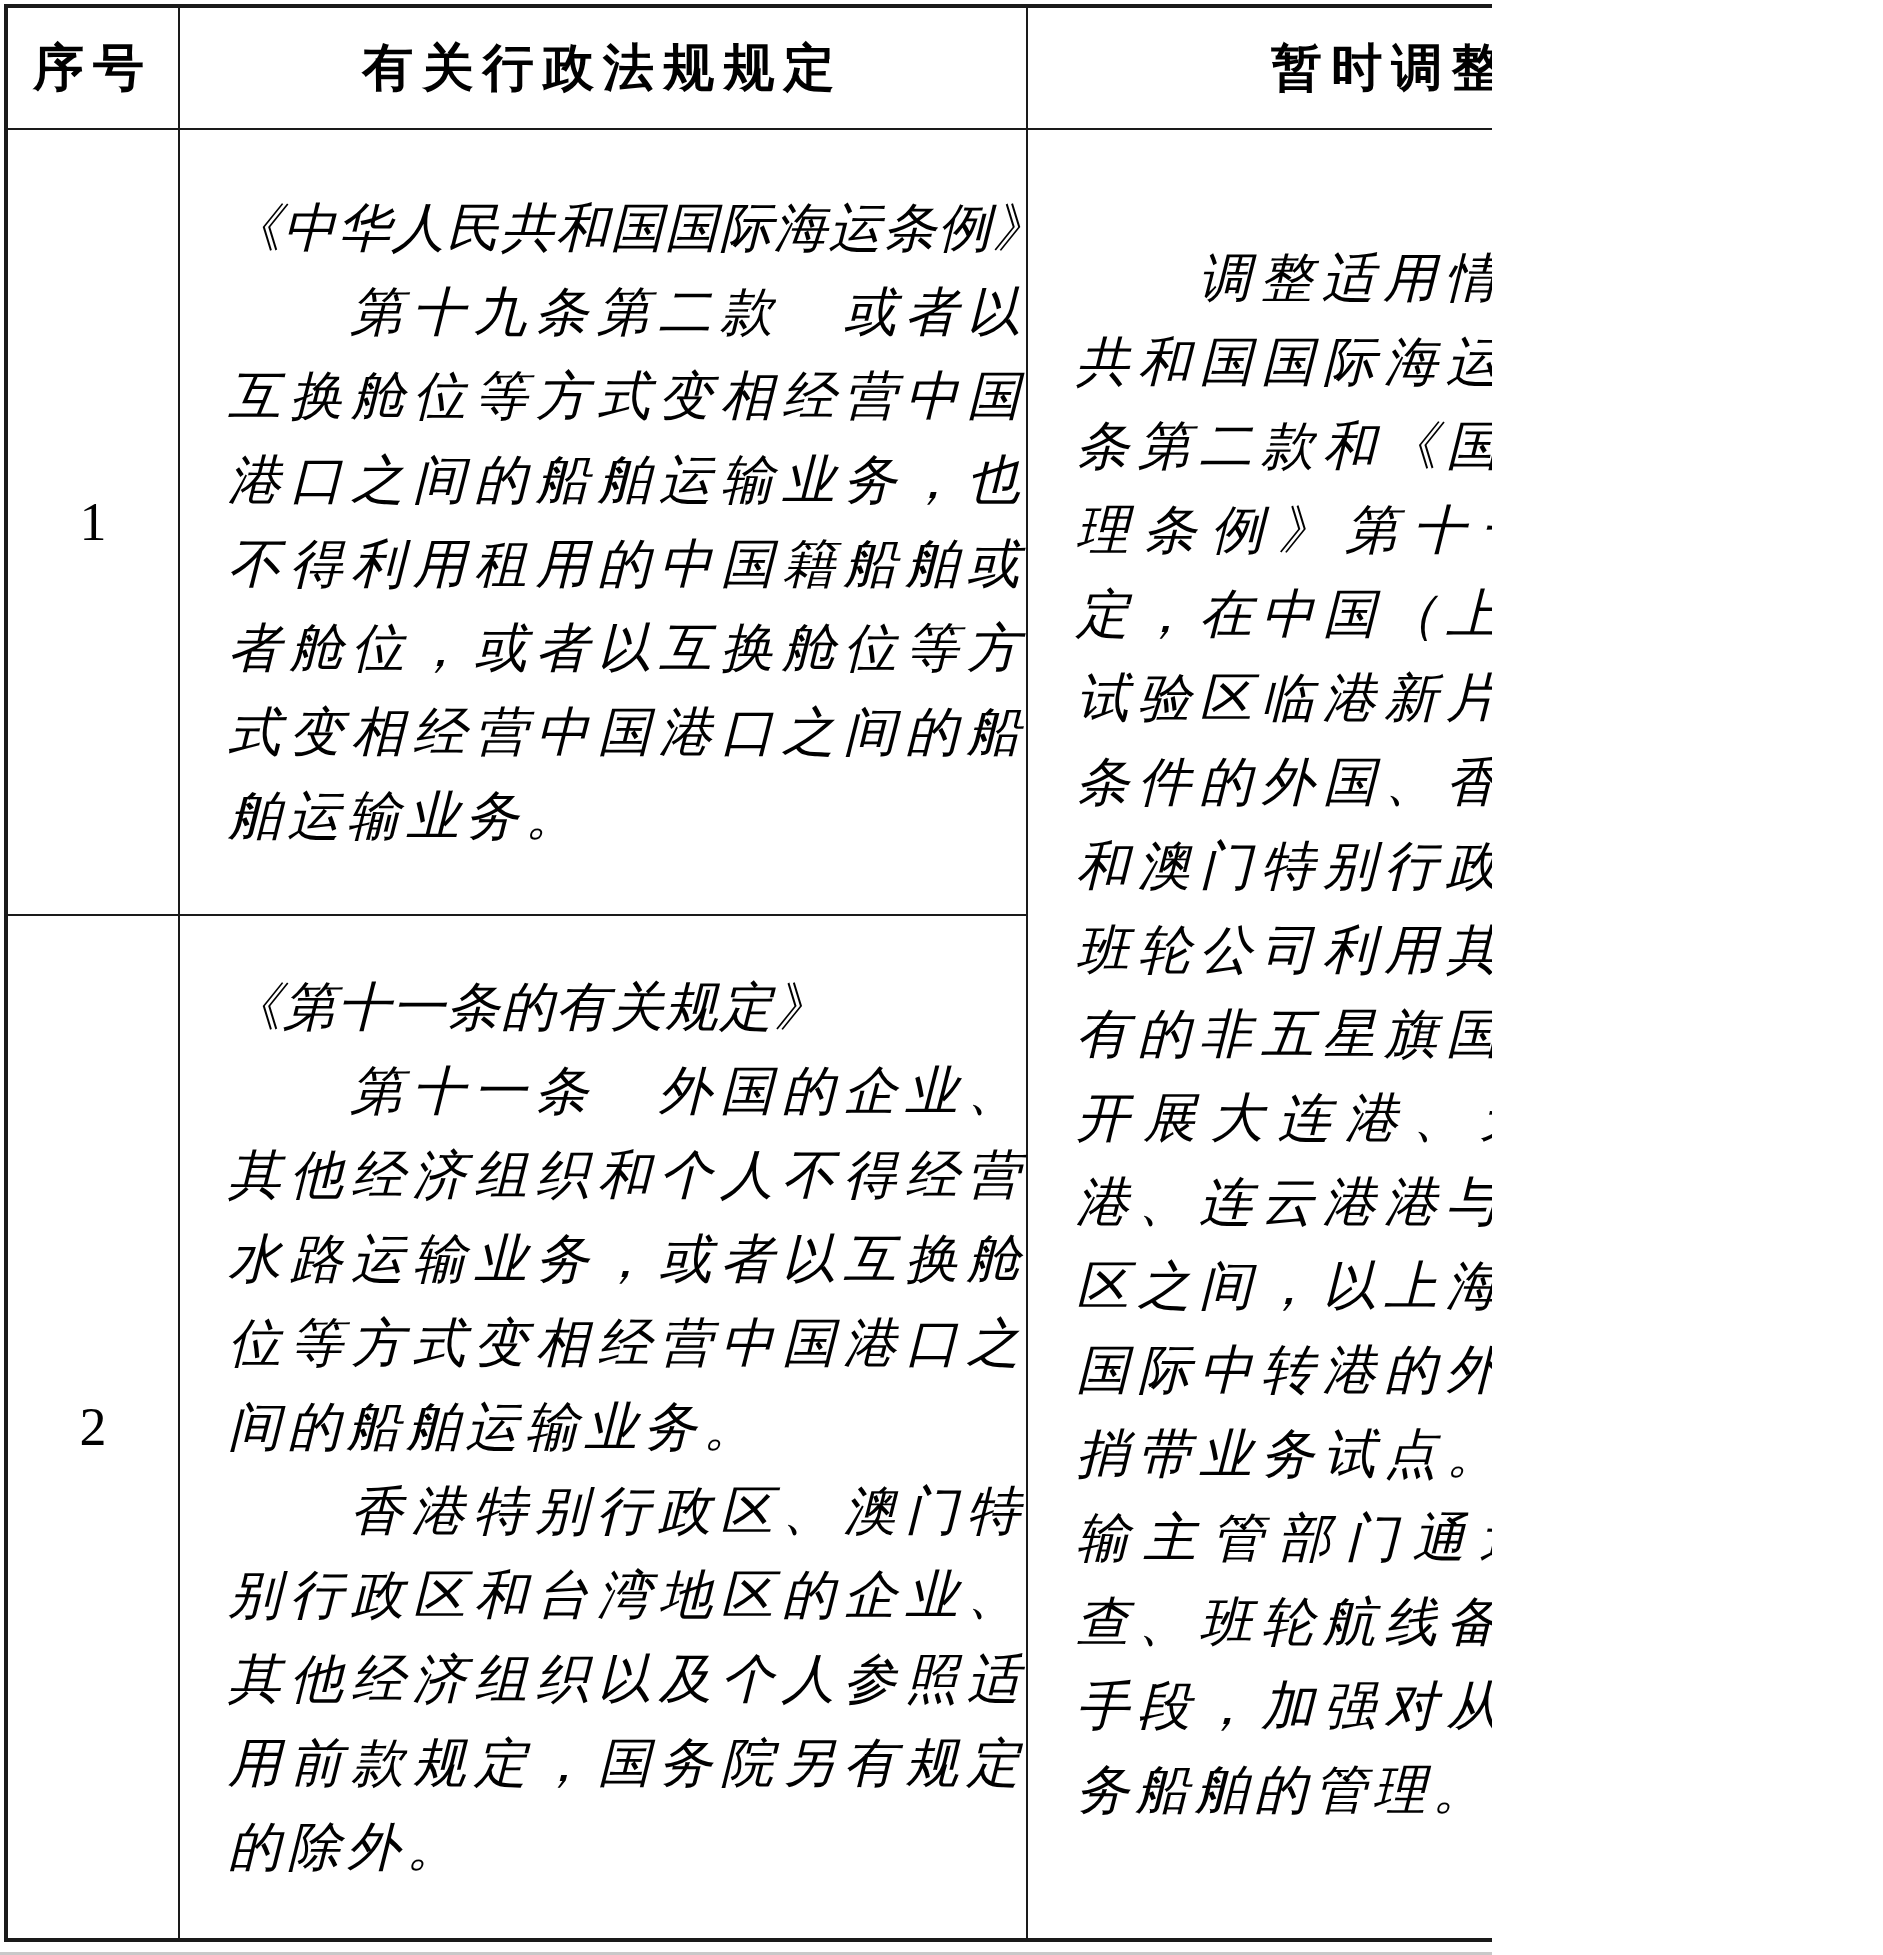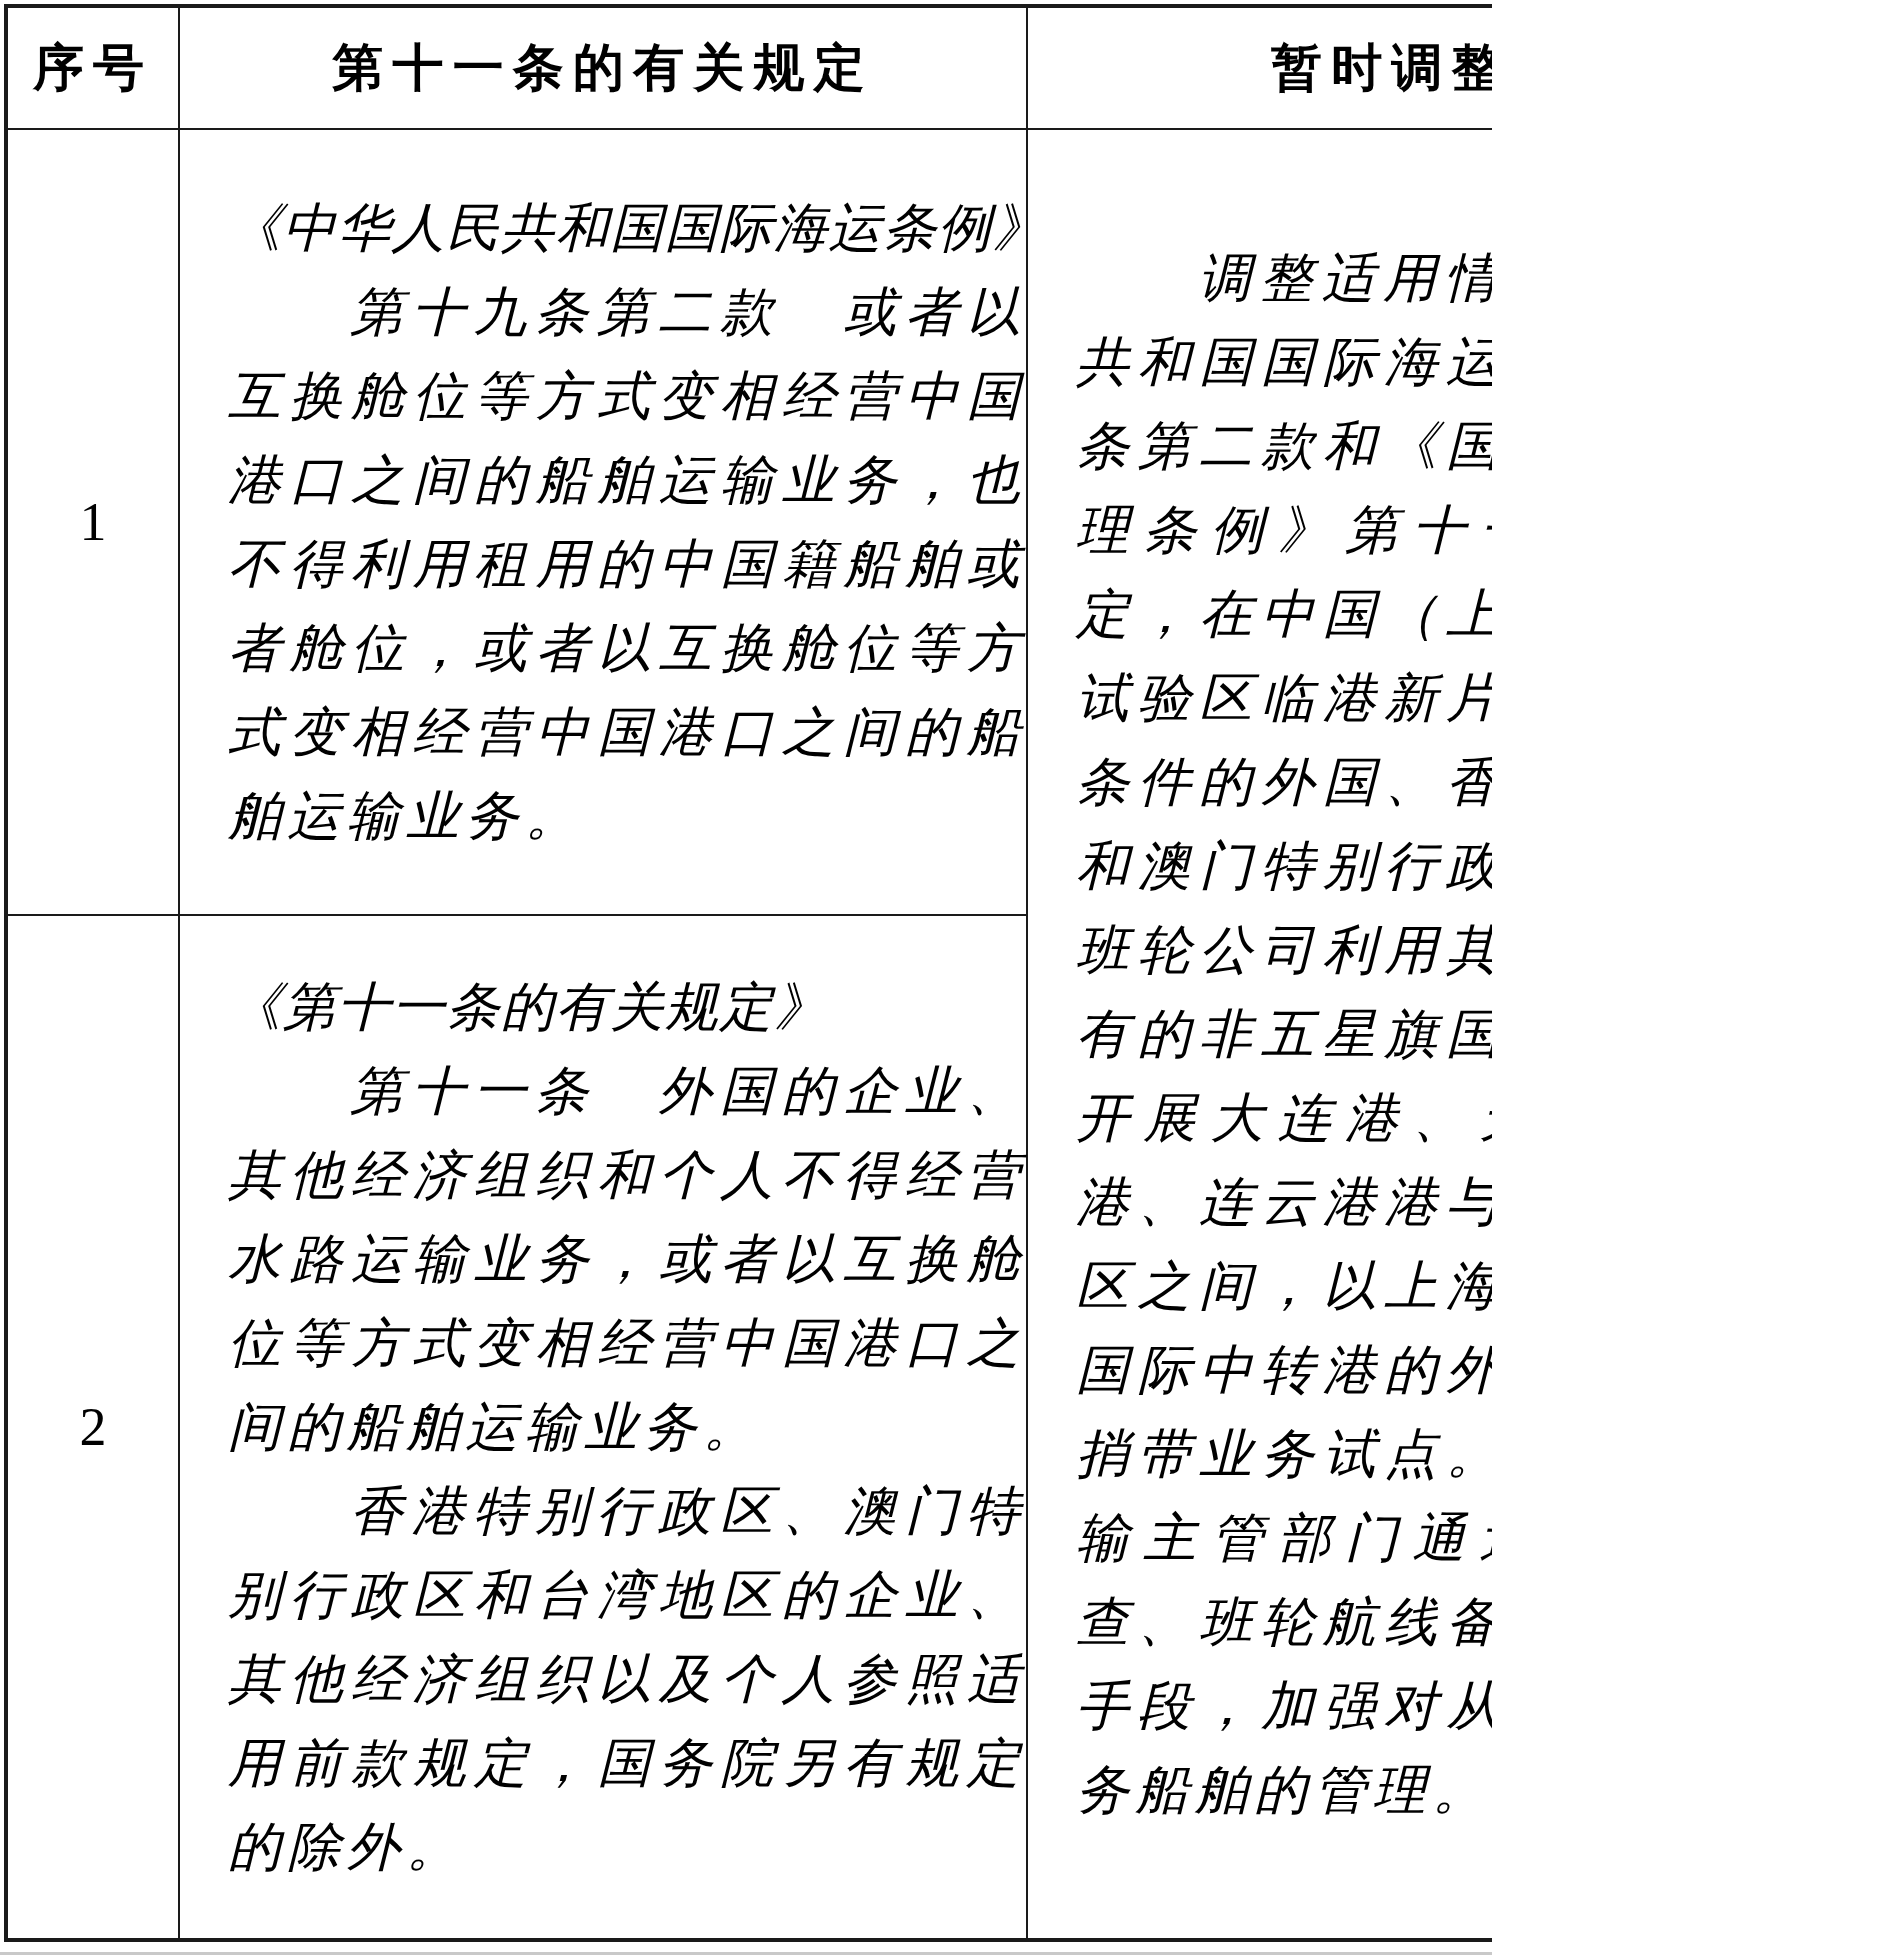--- a/index.html
+++ b/index.html
@@ -92,21 +92,21 @@
   <table class="law-table">
     <colgroup>
       <col class="c-index">
       <col class="c-regulation">
       <col class="c-adjust">
     </colgroup>
 
     <tbody>
         <tr class="header-row">
       <th class="header-cell">序号</th>
-      <th class="header-cell">第十一条的有关规定</th>
+      <th class="header-cell">有关行政法规规定</th>
       <th class="header-cell">暂时调整适用</th>
     </tr>
 
     <tr class="body-row-1">
       <td class="index-cell">1</td>
       <td class="text-cell regulation-cell">
         <div class="cell-text">
           <p class="law-title">《中华人民共和国国际海运条例》</p>
           <p class="law-para">第十九条第二款　或者以互换舱位等方式变相经营中国港口之间的船舶运输业务，也不得利用租用的中国籍船舶或者舱位，或者以互换舱位等方式变相经营中国港口之间的船舶运输业务。</p>
         </div>

